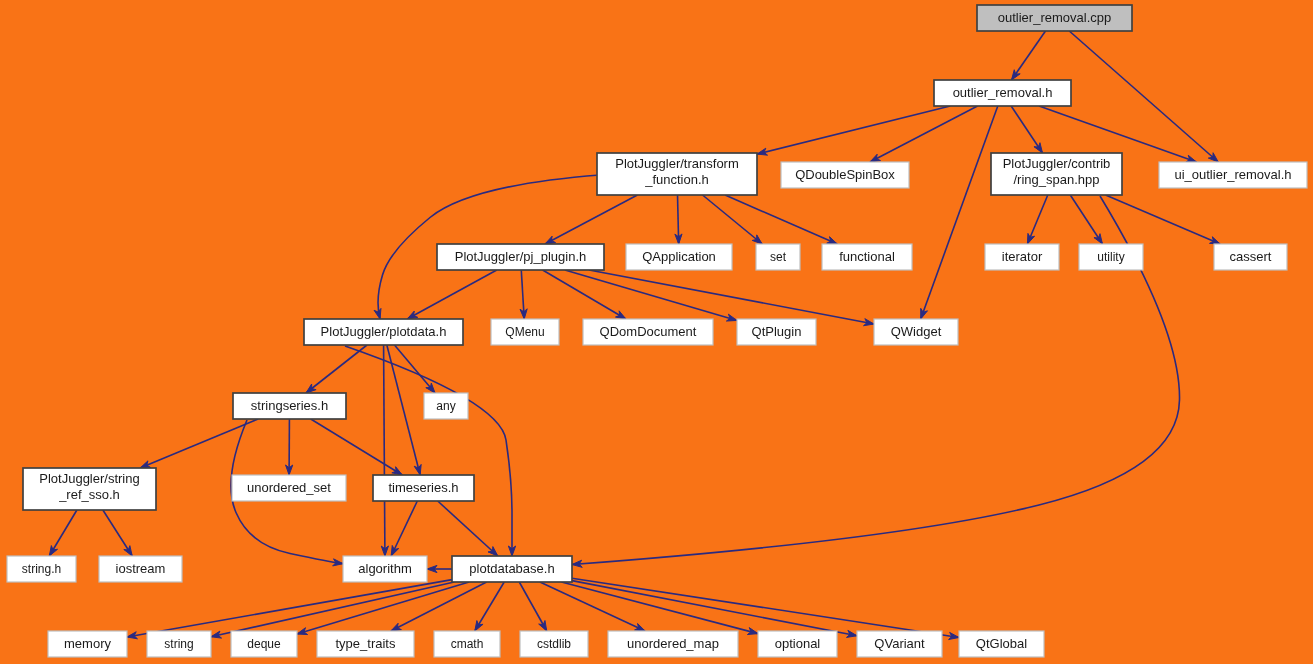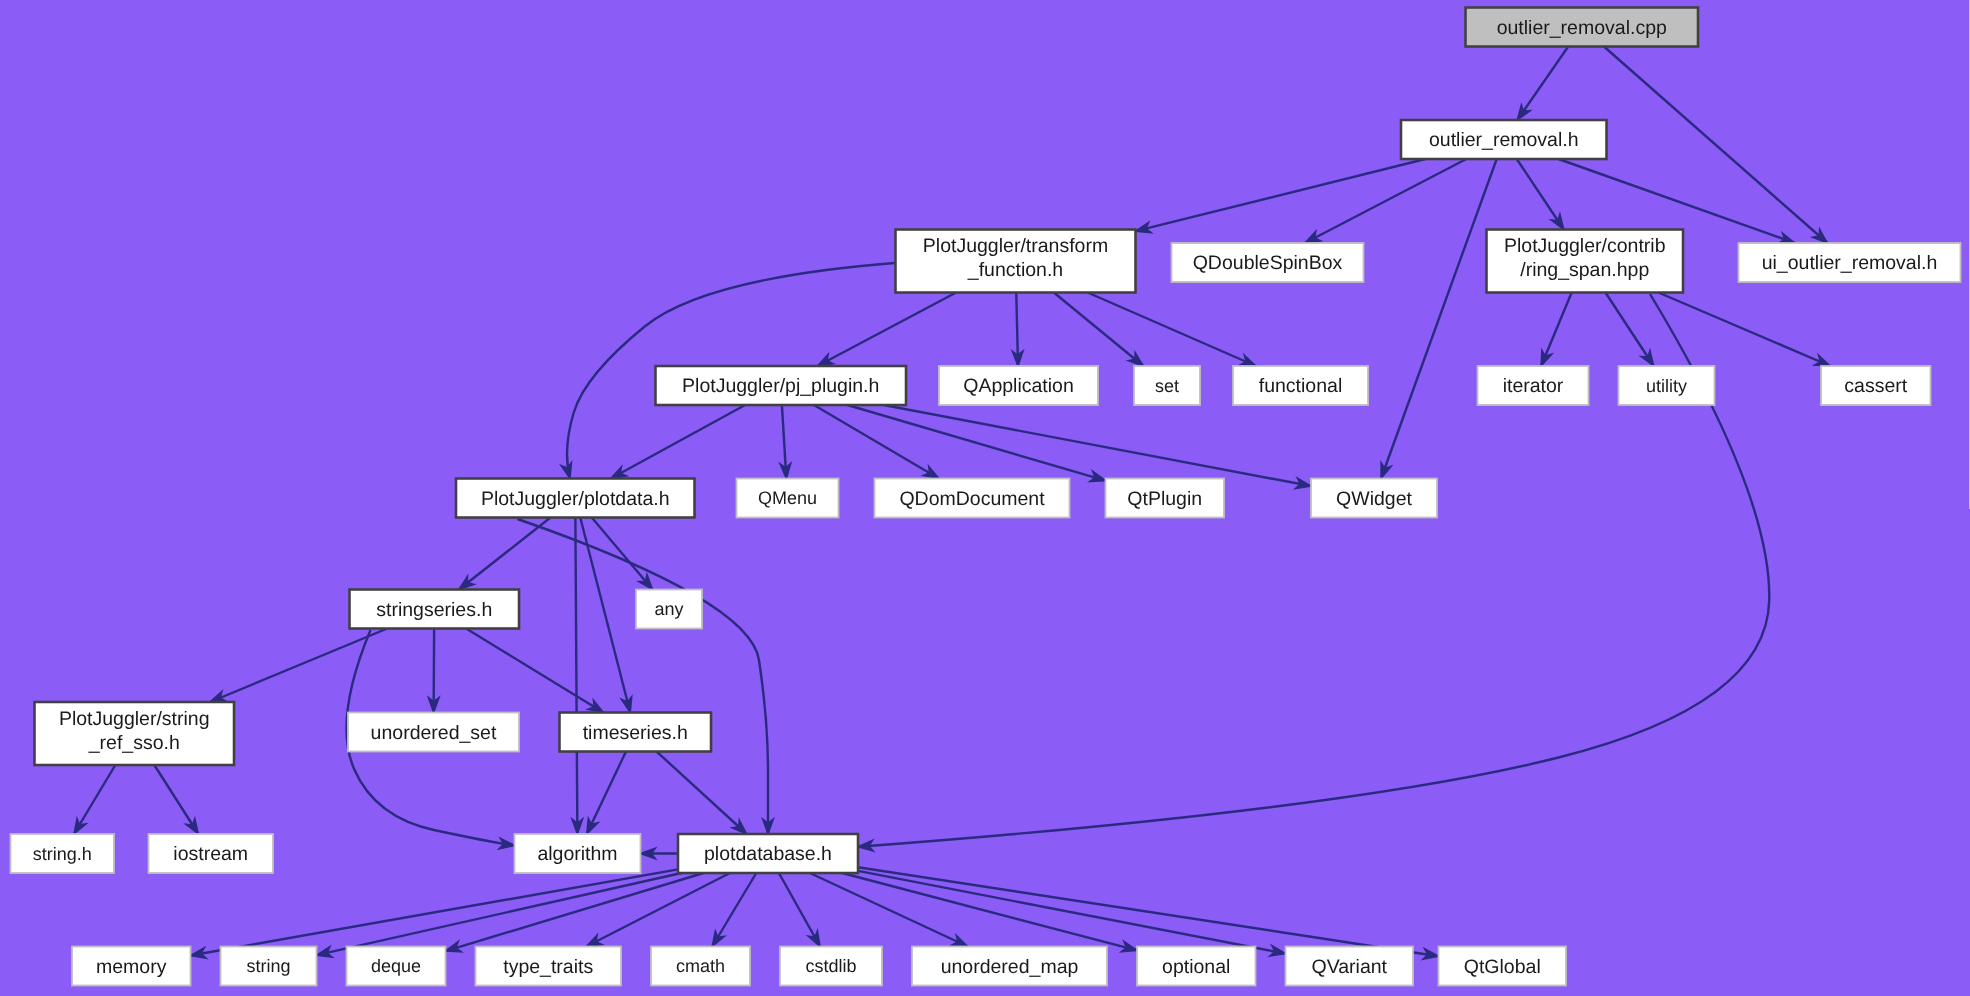--- a/index.html
+++ b/index.html
@@ -11,21 +11,21 @@
   body {
     width: 1313px;
     height: 664px;
     overflow: hidden;
     font-family: "Liberation Sans", sans-serif;
   }
   #graph-root {
     position: relative;
     width: 1313px;
     height: 664px;
-    background: #8b5cf6;
+    background: #f97316;
   }
   svg#depgraph {
     display: block;
     width: 1313px;
     height: 664px;
   }
   .edge-path {
     fill: none;
     stroke: #2A2A80;
     stroke-width: 1.6;

